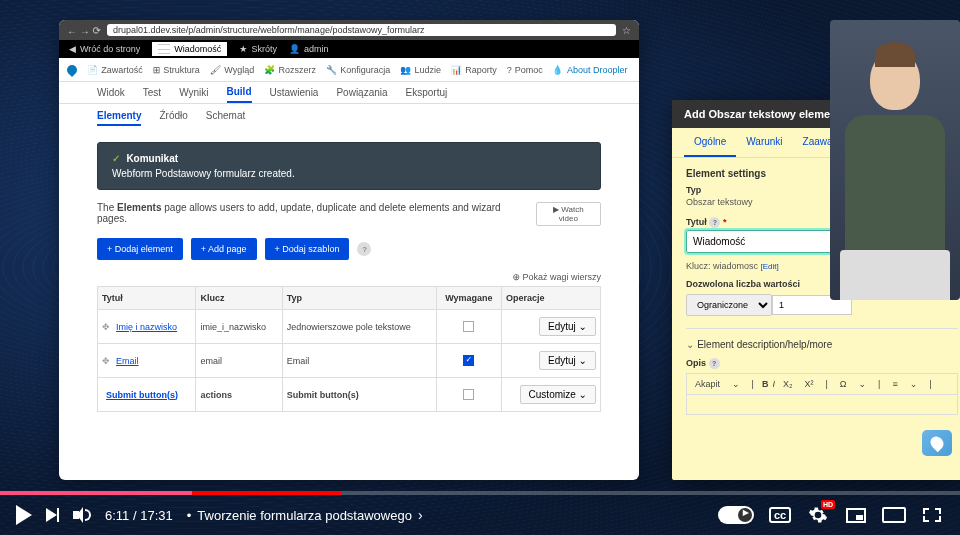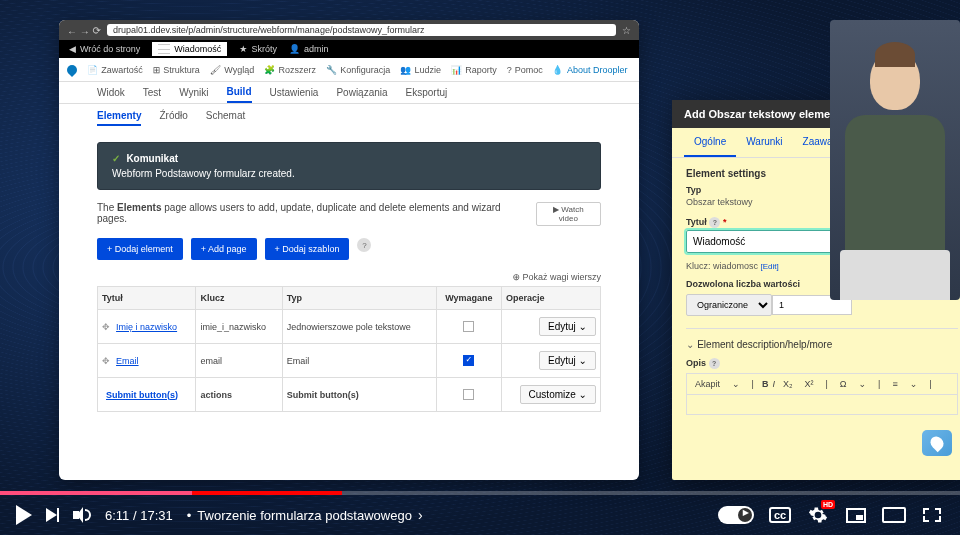--- a/index.html
+++ b/index.html
@@ -23,21 +23,21 @@
 .tabs-row .tab{padding:4px 0}
 .tabs-row .tab.active{color:#004adc;border-bottom:2px solid #004adc;font-weight:bold}
 .subtabs{display:flex;padding:6px 38px;gap:18px;font-size:10px;color:#555}
 .subtabs .tab.active{color:#004adc;border-bottom:2px solid #004adc;font-weight:bold;padding-bottom:3px}
 .content{padding:10px 38px}
 .alert{background:#36454f;color:#fff;padding:10px 14px;border-radius:3px;margin-bottom:12px;font-size:10px;border:1px solid #2a3640}
 .alert .title{font-weight:bold;margin-bottom:4px}
 .alert .check{color:#7cb342;margin-right:6px}
 .desc{font-size:10px;color:#444;margin-bottom:4px;display:flex;align-items:flex-start;gap:8px}
 .watch-btn{font-size:8px;padding:2px 6px;border:1px solid #ccc;background:#fff;border-radius:2px;color:#555}
-.btn-row{display:flex;gap:8px;margin:12px 0;align-items:flex-start}
+.btn-row{display:flex;gap:8px;margin:12px 0;align-items:center}
 .btn-blue{background:#004adc;color:#fff;padding:6px 10px;font-size:9px;border:none;border-radius:2px;cursor:pointer}
 .btn-grey{background:#e8e8e8;color:#333;padding:6px 10px;font-size:9px;border:1px solid #ccc;border-radius:2px}
 .q-circle{width:14px;height:14px;border-radius:50%;background:#ddd;color:#666;display:flex;align-items:center;justify-content:center;font-size:8px}
 .show-weights{text-align:right;font-size:9px;color:#555;margin-bottom:4px}
 table{width:100%;border-collapse:collapse;font-size:9px}
 th{text-align:left;padding:6px 4px;background:#f5f5f5;border:1px solid #ddd;font-weight:bold;color:#333}
 td{padding:7px 4px;border:1px solid #ddd;color:#444}
 .link{color:#004adc;text-decoration:underline;cursor:pointer}
 .drag{color:#999;cursor:move;margin-right:4px}
 .checkbox{width:11px;height:11px;border:1px solid #aaa;margin:0 auto;display:block}

